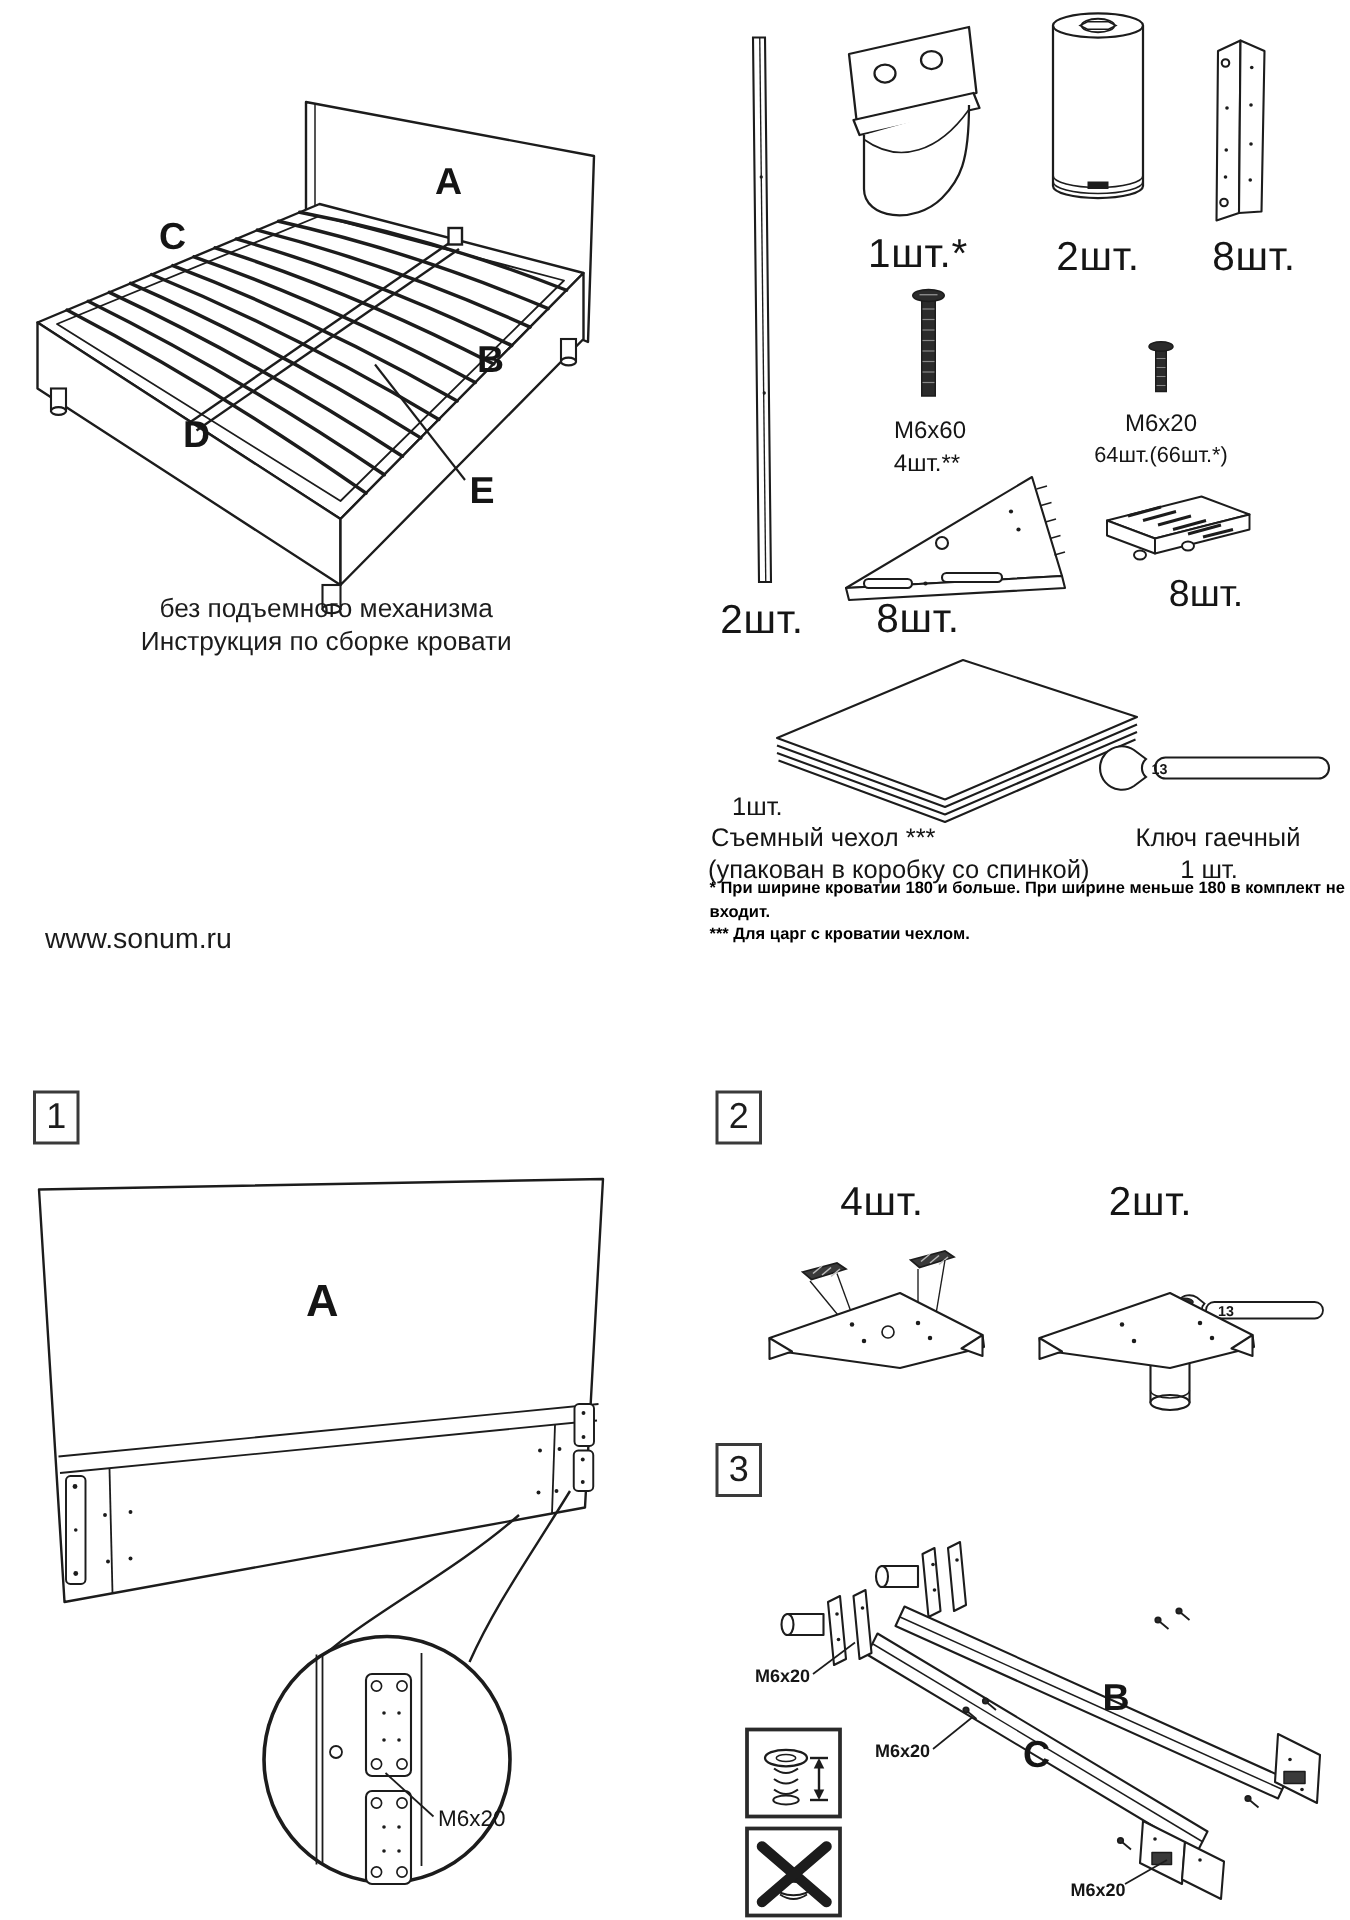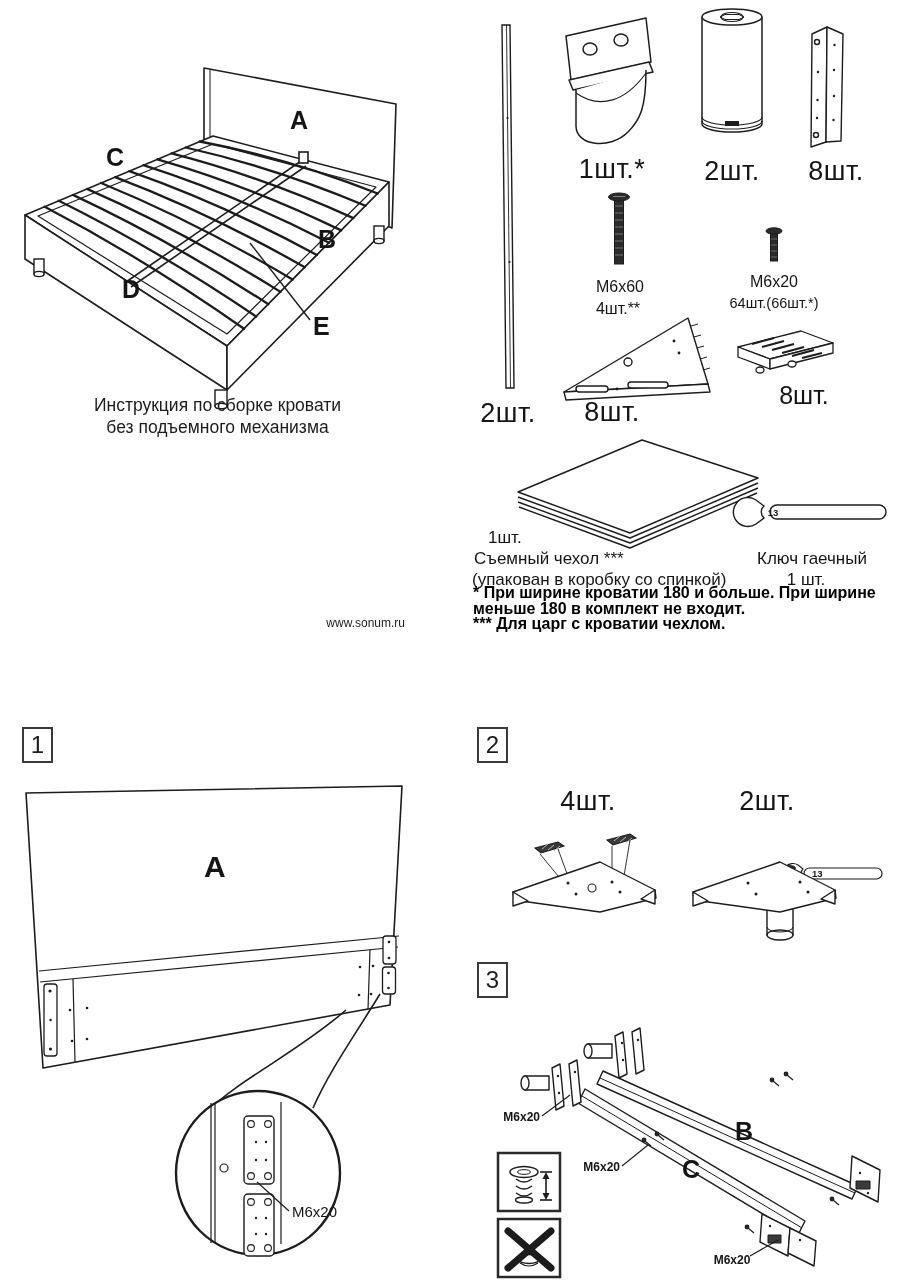--- a/index.html
+++ b/index.html
@@ -12,22 +12,22 @@
   .qty-s{font-size:25px;}
   .spec{font-size:16px;}
   .spec-s{font-size:14.5px;}
   .cap{font-size:17px;}
   .lbl{font-size:25px;font-weight:600;}
   .lbl-big{font-size:30px;font-weight:600;}
   .boltlbl{font-size:15px;}
   .boltlbl-s{font-size:12px;font-weight:600;}
   .tiny{font-size:9.5px;font-weight:600;}
   #title{left:30px;top:395px;width:375px;text-align:center;font-size:17.5px;line-height:21.5px;color:#1c1c1c;}
-  #website{left:30px;top:616px;width:375px;text-align:right;font-size:12px;color:#1c1c1c;}
-  #footnotes{left:473px;top:585px;width:425px;font-size:16px;font-weight:600;line-height:15.5px;color:#000;}
+  #website{left:30px;top:616px;width:375px;text-align:left;font-size:19px;color:#1c1c1c;}
+  #footnotes{left:473px;top:585px;width:425px;font-size:11px;font-weight:600;line-height:15.5px;color:#000;}
   .stepnum{position:absolute;width:27px;height:32px;border:2px solid #3a3a3a;
            display:flex;align-items:center;justify-content:center;font-size:24px;color:#1c1c1c;background:#fff;}
 </style>
 </head>
 <body>
 
 <div id="page">
 
   <svg class="abs" style="left:8px;top:8px" width="440" height="360" viewBox="0 0 440 360">
     <g fill="#fff" stroke="#1c1c1c" stroke-width="1.6" stroke-linejoin="round">
@@ -74,22 +74,22 @@
 
     <line x1="242" y1="235" x2="302" y2="312" stroke="#1c1c1c" stroke-width="1.4"></line>
     <text class="lbl" x="282" y="121">A</text>
     <text class="lbl" x="98" y="158">C</text>
     <text class="lbl" x="310" y="240">B</text>
     <text class="lbl" x="114" y="290">D</text>
     <text class="lbl" x="305" y="327">E</text>
   </svg>
 
   <div id="title" class="abs">
+    <div>без подъемного механизма</div>
     <div>Инструкция по сборке кровати</div>
-    <div>без подъемного механизма</div>
   </div>
   <div id="website" class="abs">www.sonum.ru</div>
 
   <svg class="abs" style="left:460px;top:0" width="440" height="650" viewBox="0 0 440 650">
 
     <g fill="#fff" stroke="#1c1c1c" stroke-width="1.4">
       <polygon points="42,25 50,25 54,388 46,388"></polygon>
       <line x1="46.5" y1="25" x2="50.5" y2="388" stroke-width="0.9"></line>
       <circle cx="47.5" cy="118" r="1.1" fill="#1c1c1c" stroke="none"></circle>
       <circle cx="49.5" cy="262" r="1.1" fill="#1c1c1c" stroke="none"></circle>

